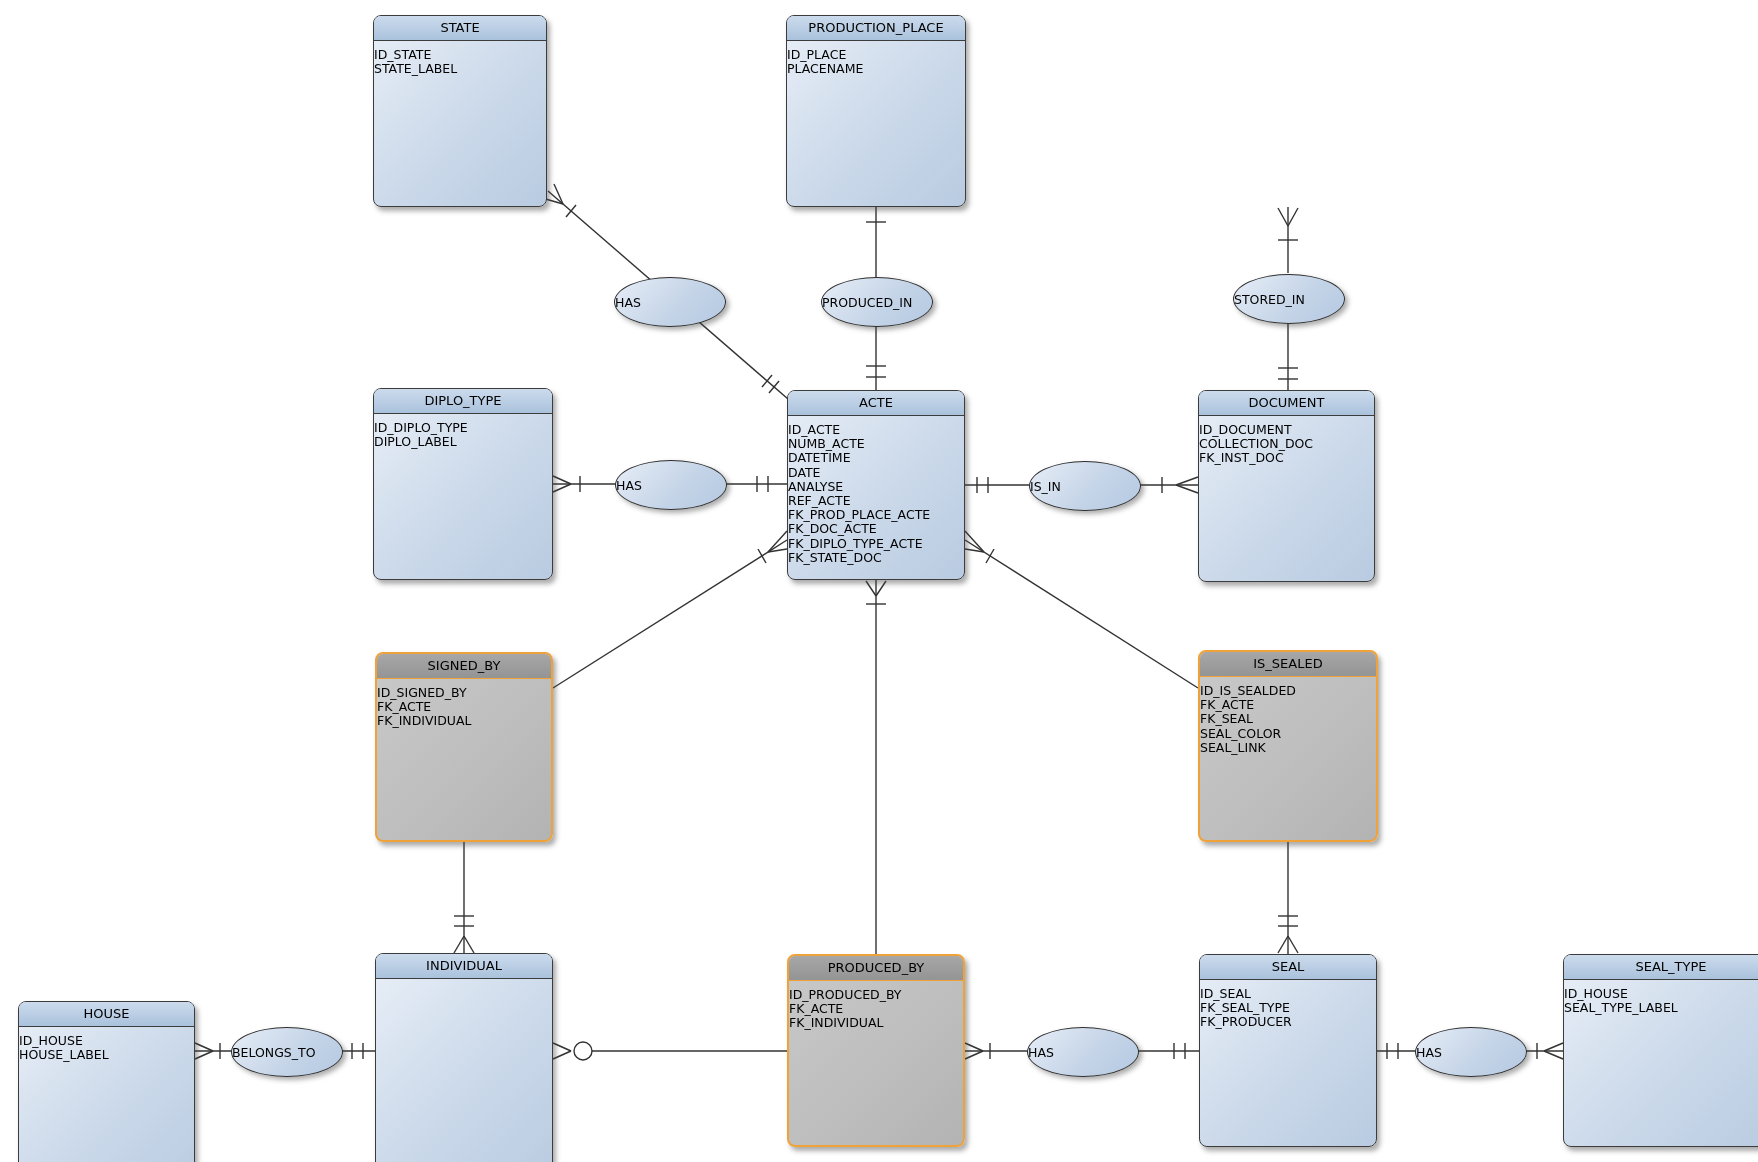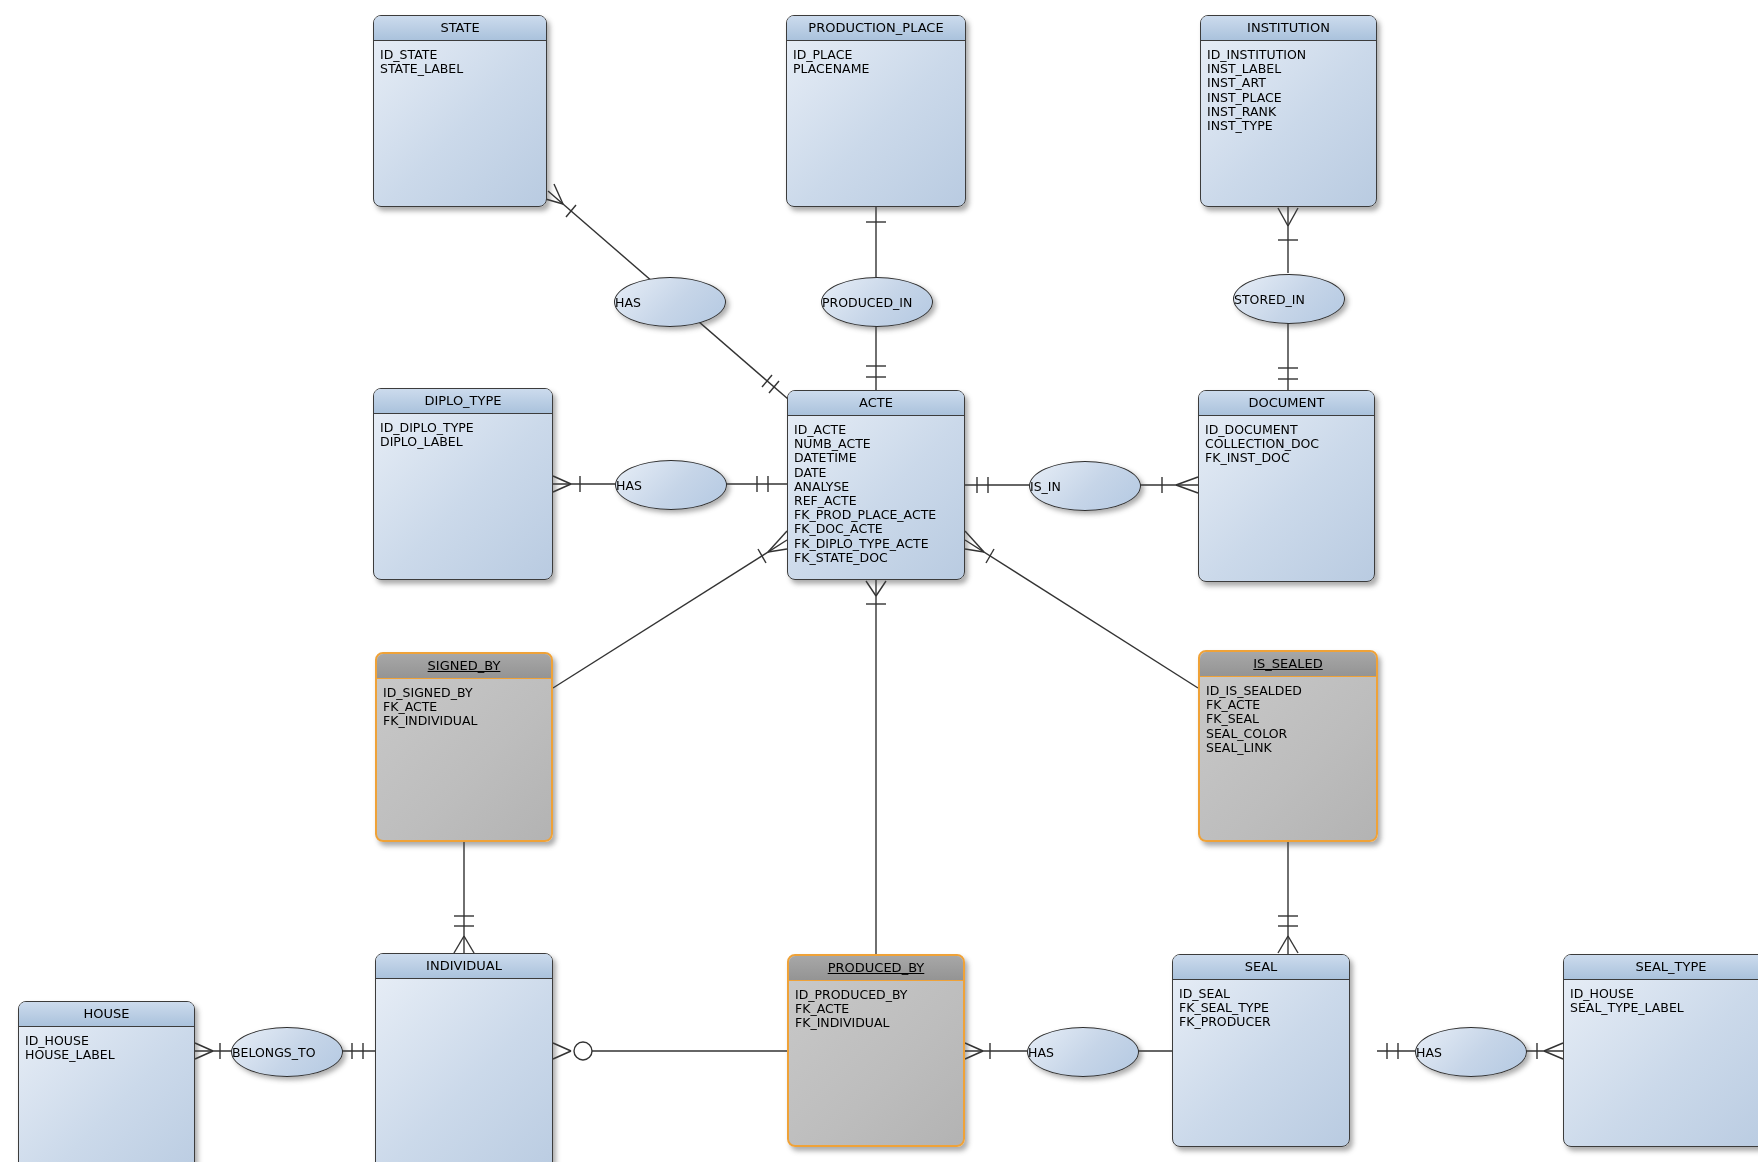--- a/index.html
+++ b/index.html
@@ -14,31 +14,30 @@
     box-shadow:3px 4px 5px rgba(70,70,70,.45);
     display:flex;flex-direction:column;box-sizing:border-box;
   }
   .ehead{
     height:24px;line-height:24px;text-align:center;font-size:13px;
     border-bottom:1.4px solid #3c3c3c;border-radius:6.5px 6.5px 0 0;
     background:linear-gradient(180deg,#ccdbed 0%,#aac2dc 100%);
     white-space:nowrap;overflow:hidden;
   }
   .ebody{
-    flex:1;padding:7px 4px 4px 6px;font-size:12.5px;line-height:14.2px;
+    flex:1;padding:7px 4px 4px 0;font-size:12.5px;line-height:14.2px;
     white-space:pre-line;border-radius:0 0 6.5px 6.5px;
   }
   .entity.assoc{
     border:2px solid #efa238;
     background:linear-gradient(135deg,#c9c9c9 0%,#bdbdbd 60%,#b3b3b3 100%);
   }
   .entity.assoc .ehead{
     background:linear-gradient(180deg,#a7a7a7 0%,#949494 100%);
     border-bottom:1.4px solid #efa238;
-    text-decoration:underline;
   }
   .rel{
     position:absolute;z-index:2;width:110px;height:48px;border-radius:50%;
     border:1.5px solid #2e2e2e;
     background:linear-gradient(135deg,#e7eef7 0%,#c6d5e8 55%,#b4c9e2 100%);
     box-shadow:3px 3px 5px rgba(70,70,70,.45);
     display:flex;align-items:center;justify-content:flex-start;
     font-size:12.5px;white-space:nowrap;
   }
 </style>
@@ -176,29 +175,20 @@
     <div class="ebody">ID_STATE
 STATE_LABEL</div>
   </div>
 
   <div class="entity" style="left:786px;top:15px;width:180px;height:192px">
     <div class="ehead">PRODUCTION_PLACE</div>
     <div class="ebody">ID_PLACE
 PLACENAME</div>
   </div>
 
-  <div class="entity" style="left:1200px;top:15px;width:177px;height:192px">
-    <div class="ehead">INSTITUTION</div>
-    <div class="ebody">ID_INSTITUTION
-INST_LABEL
-INST_ART
-INST_PLACE
-INST_RANK
-INST_TYPE</div>
-  </div>
 
   <div class="entity" style="left:373px;top:388px;width:180px;height:192px">
     <div class="ehead">DIPLO_TYPE</div>
     <div class="ebody">ID_DIPLO_TYPE
 DIPLO_LABEL</div>
   </div>
 
   <div class="entity" style="left:1198px;top:390px;width:177px;height:192px">
     <div class="ehead">DOCUMENT</div>
     <div class="ebody">ID_DOCUMENT
@@ -246,21 +236,21 @@
     <div class="ehead">INDIVIDUAL</div>
   </div>
 
   <div class="entity assoc" style="left:787px;top:954px;width:178px;height:193px">
     <div class="ehead">PRODUCED_BY</div>
     <div class="ebody">ID_PRODUCED_BY
 FK_ACTE
 FK_INDIVIDUAL</div>
   </div>
 
-  <div class="entity" style="left:1172px;top:954px;width:178px;height:193px">
+  <div class="entity" style="left:1199px;top:954px;width:178px;height:193px">
     <div class="ehead">SEAL</div>
     <div class="ebody">ID_SEAL
 FK_SEAL_TYPE
 FK_PRODUCER</div>
   </div>
 
   <div class="entity" style="left:1563px;top:954px;width:216px;height:193px">
     <div class="ehead">SEAL_TYPE</div>
     <div class="ebody">ID_HOUSE
 SEAL_TYPE_LABEL</div>

